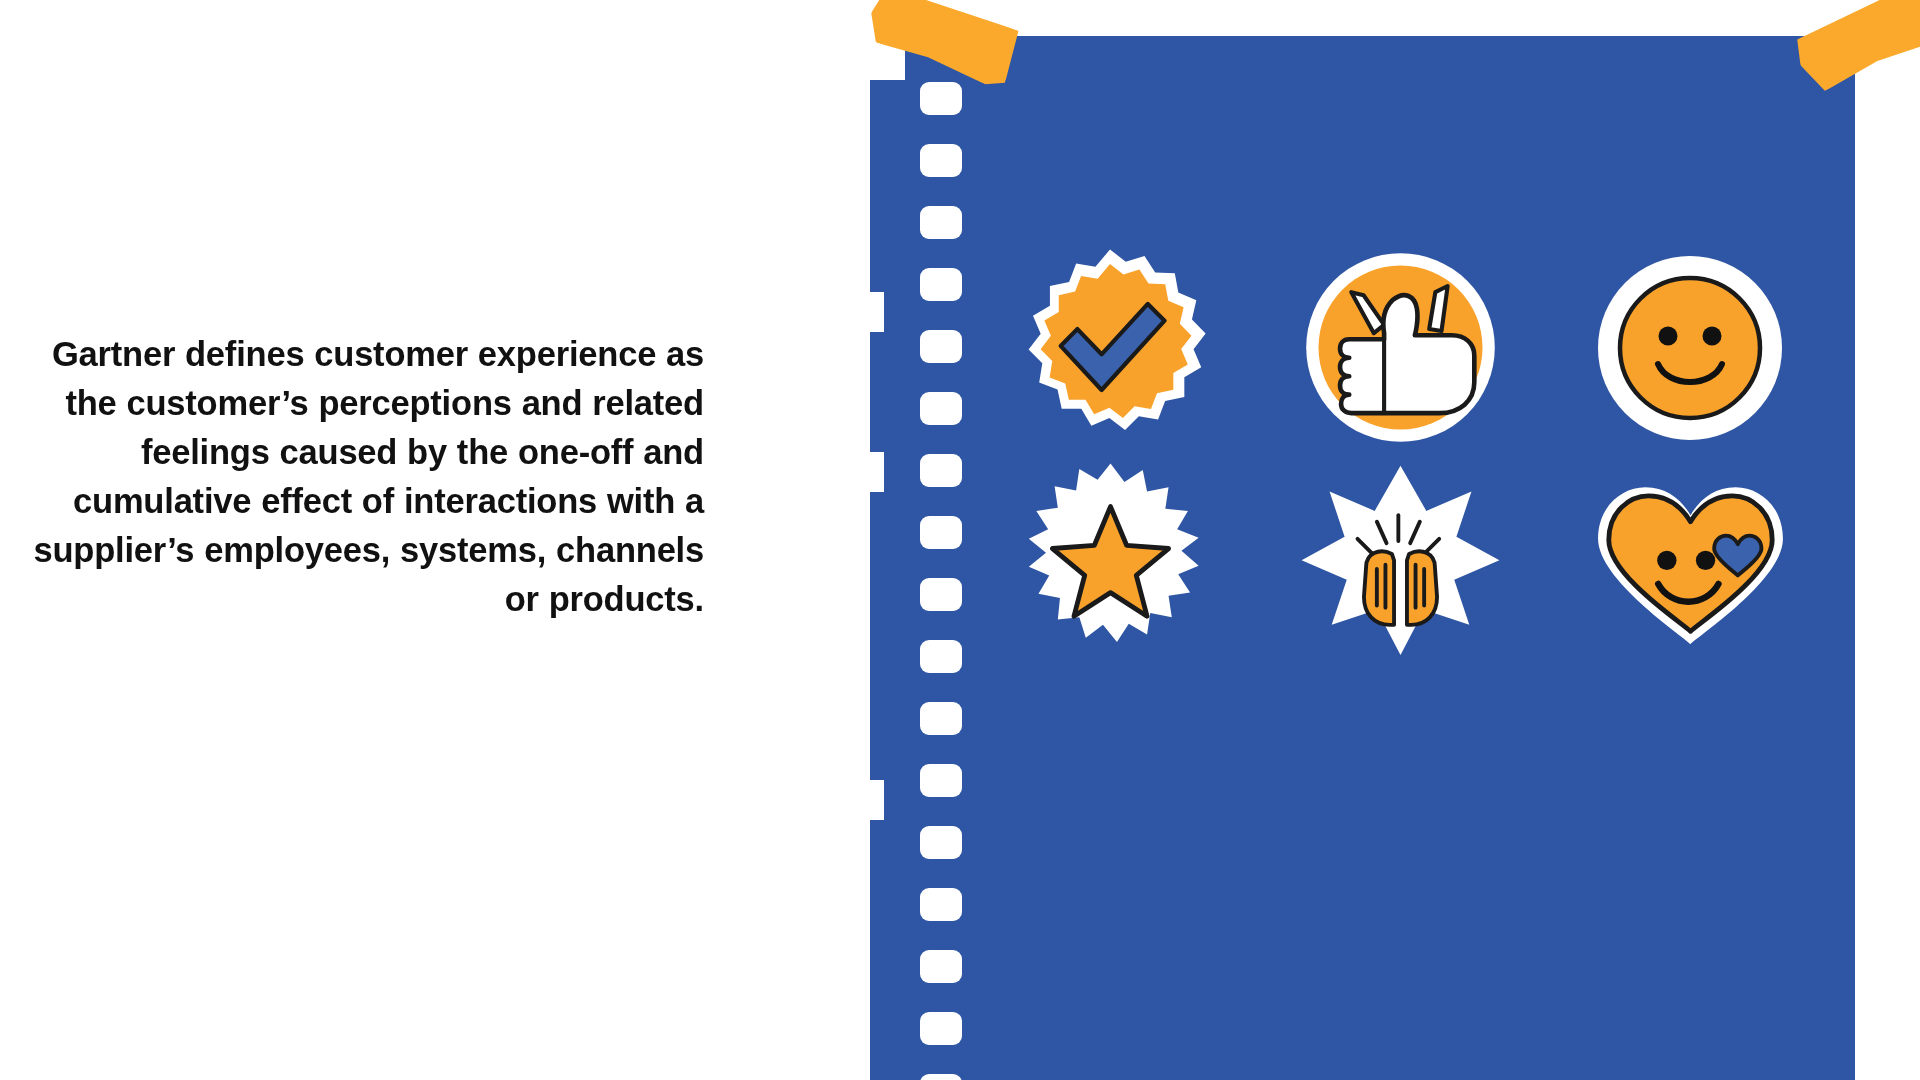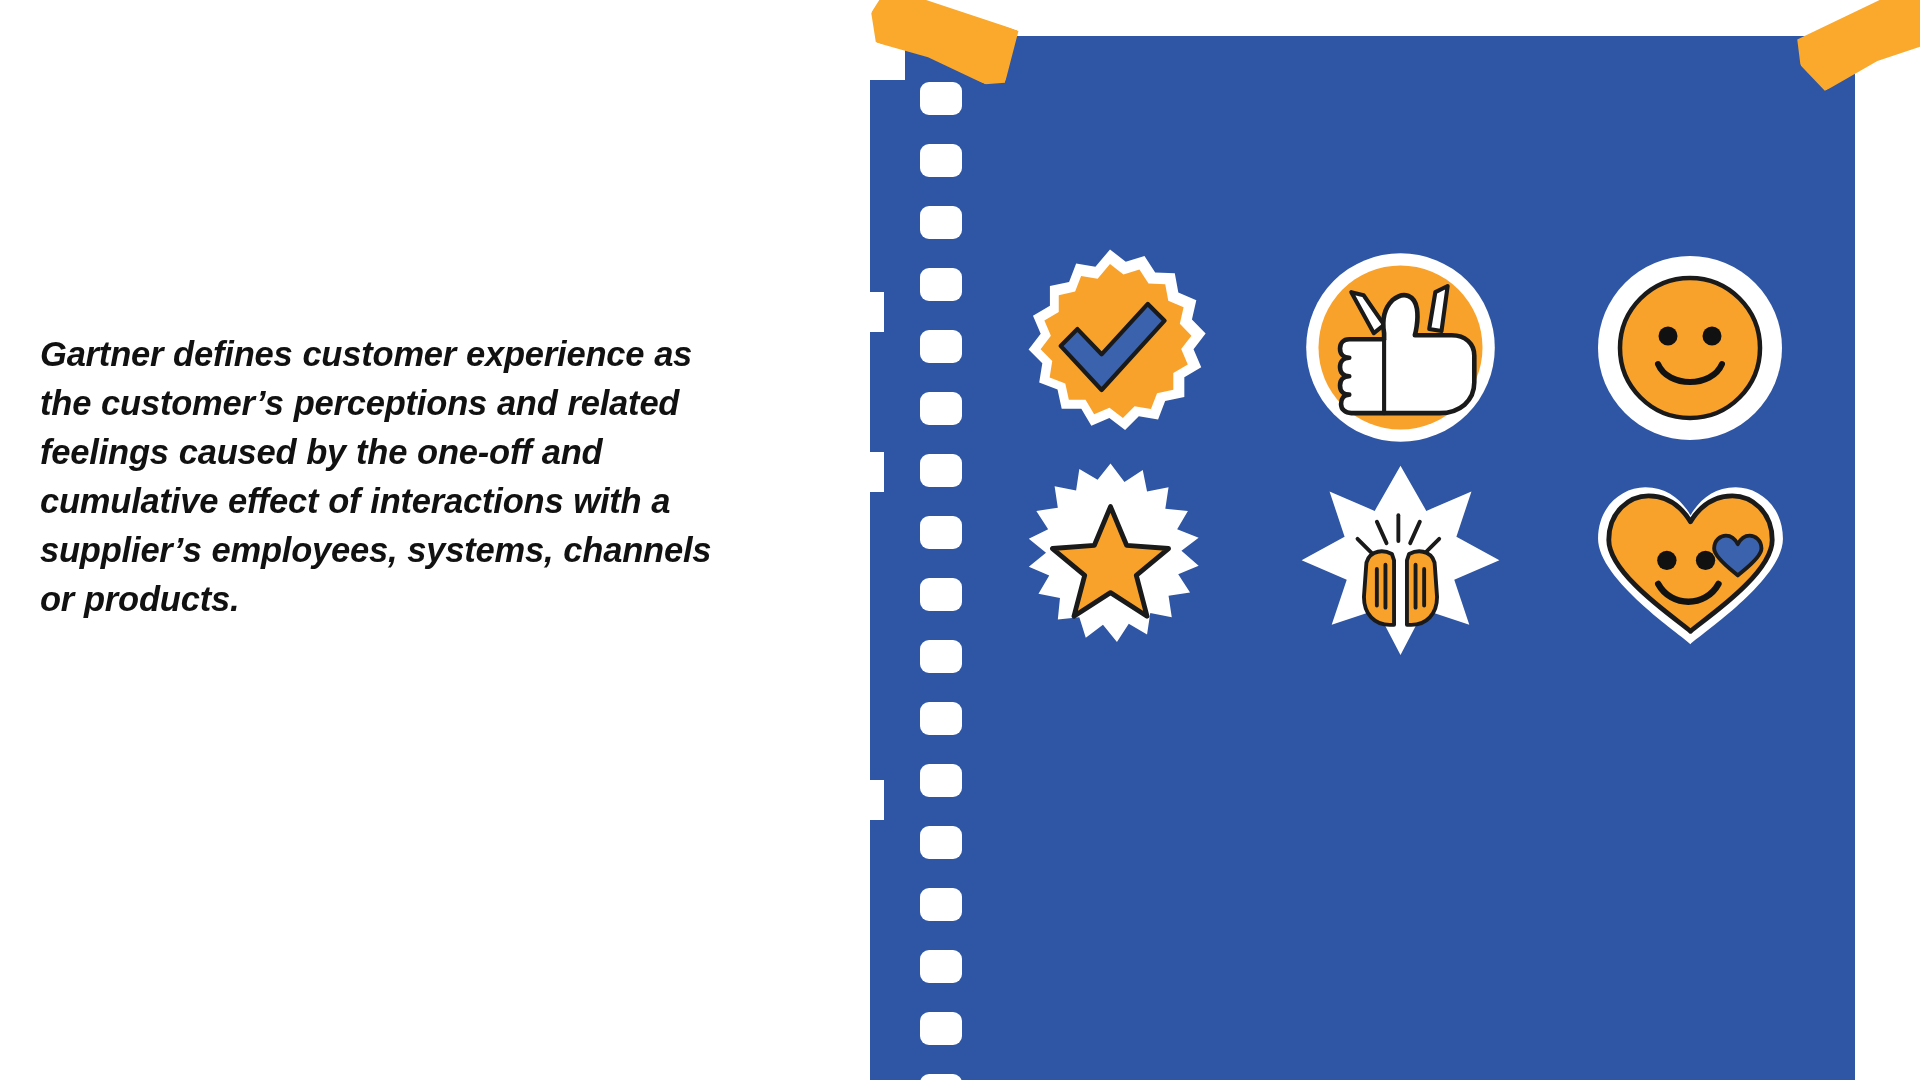--- a/index.html
+++ b/index.html
@@ -8,24 +8,23 @@
     background:#ffffff;
     font-family:"Liberation Sans", sans-serif;
     overflow:hidden;
     position:relative;
   }
   #stage{position:absolute;inset:0;width:1920px;height:1080px;}
 
   
   .quote-wrap{
     position:absolute;
-    left:40px; top:330px;
+    left:24px; top:330px;
     width:680px;
-    text-align:left;
-    font-style:italic;
+    text-align:right;
   }
   .quote{
     margin:0;
     font-family:"Liberation Sans", sans-serif;
     font-weight:700;
     font-size:34.5px;
     line-height:49px;
     letter-spacing:-0.2px;
     color:#111111;
     word-spacing:0.5px;

